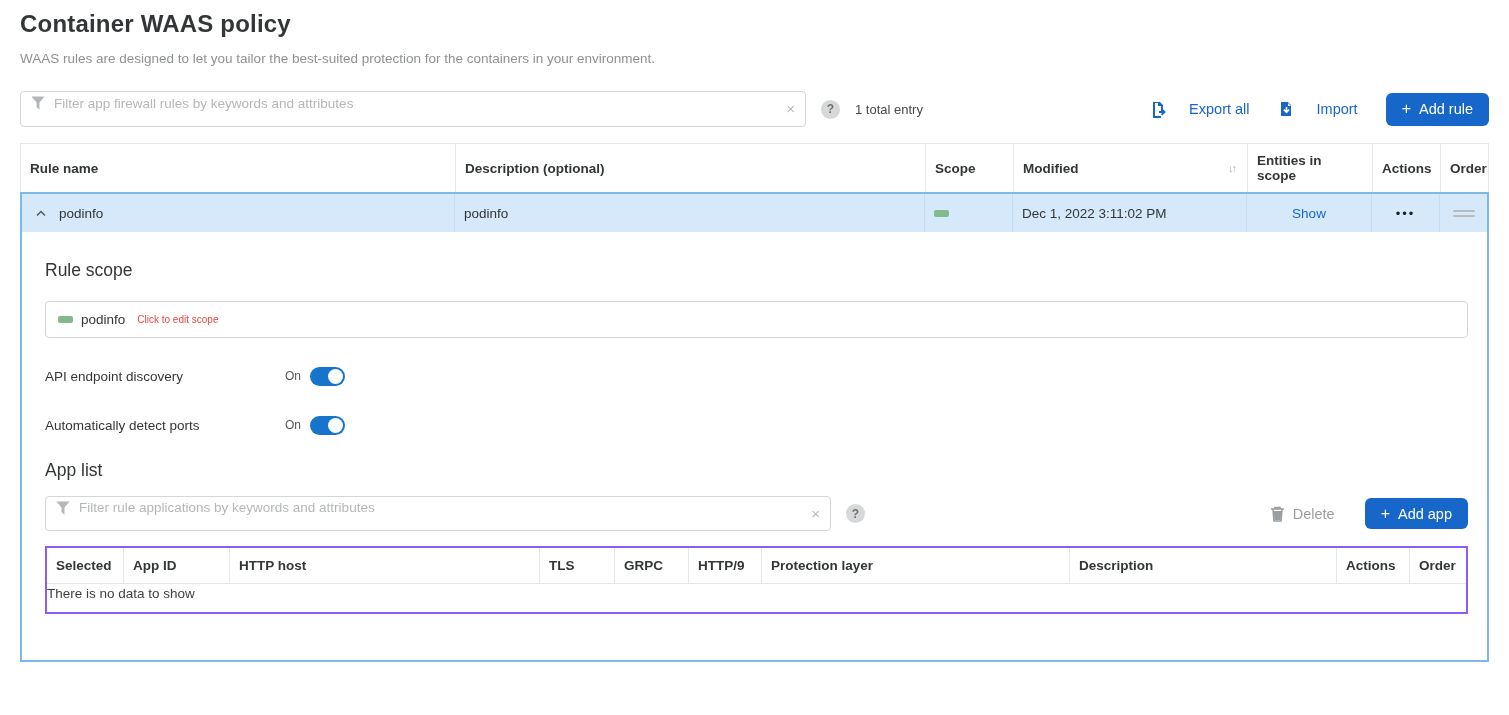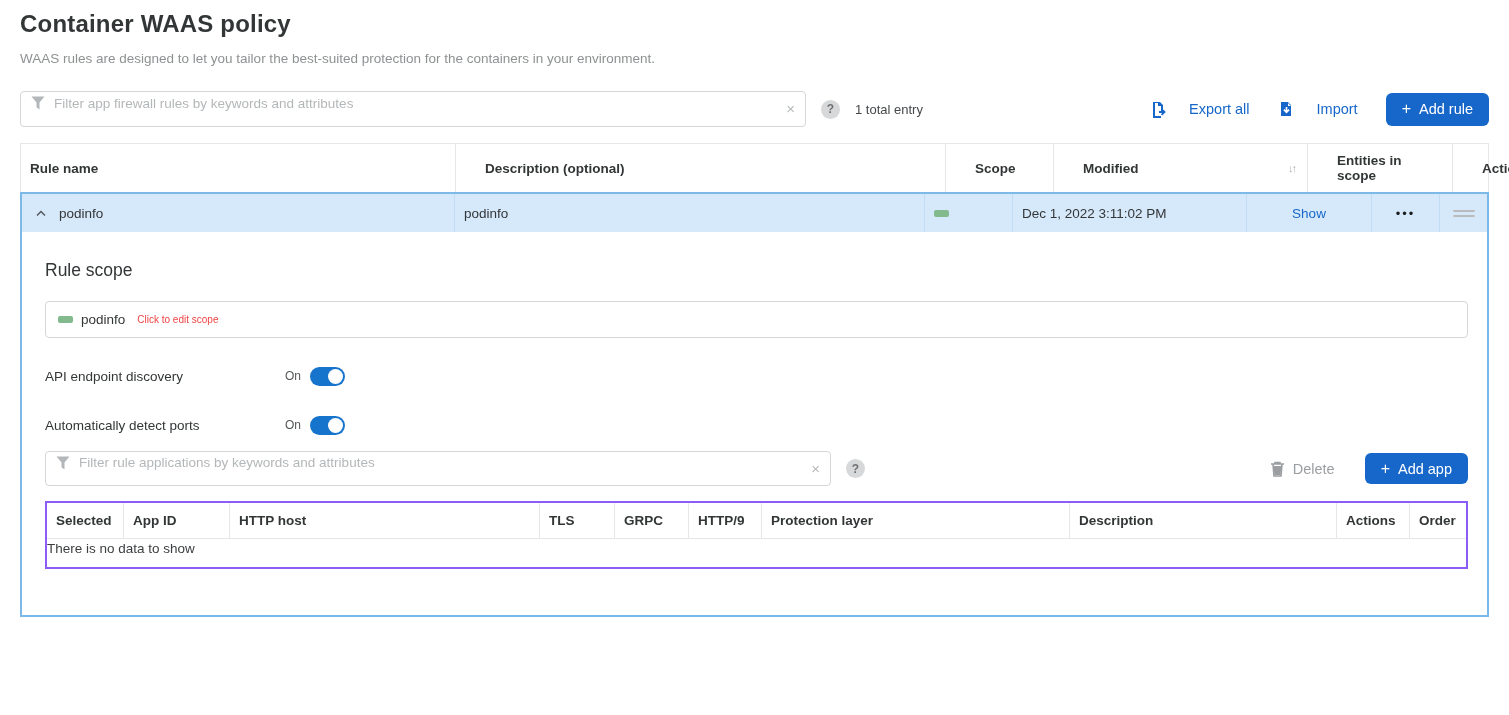--- a/index.html
+++ b/index.html
@@ -49,21 +49,21 @@
   .primary-btn {
     margin-left:28px; background:#1667c9; color:#fff; border:none; border-radius:6px;
     height:33px; padding:0 16px; font-size:14.5px; font-family:"Liberation Sans", sans-serif;
     display:flex; align-items:center; gap:8px; cursor:pointer;
   }
 
   
   .rules-table { margin:16px 20px 0 20px; }
   .thead {
     display:grid; grid-template-columns:435px 470px 88px 234px 125px 68px 49px;
-    border:1px solid #e6e7e8; border-bottom:none; background:#fff;gap:20px;
+    border:1px solid #e6e7e8; border-bottom:none; background:#fff;
   }
   .thead .th {
     font-size:13.5px; font-weight:700; color:#333637; padding:9px 8px 9px 9px;
     border-right:1px solid #e6e7e8; display:flex; align-items:center;
   }
   .thead .th:last-child { border-right:none; }
   .sort-ico { margin-left:auto; font-size:11px; color:#b0b3b5; letter-spacing:-2px; padding-right:4px; }
 
   .expanded-card { border:2px solid #7cb9e8; background:#fff; }
   .rule-row {
@@ -244,20 +244,21 @@
         </div>
 
         <div class="toggle-row">
           <span class="lab">Automatically detect ports</span>
           <span class="state-lab">On</span>
           <span class="switch">
               <span class="knob"></span>
             </span>
         </div>
 
+        <div class="sec-title applist-title">App list</div>
 
         <div class="app-toolbar">
           <div class="filter-box app-filter">
             <svg class="funnel" width="14" height="14" viewBox="0 0 14 14">
                 <path d="M0.5 0.5 h13 l-5 6 v7 l-3 -2.2 v-4.8 z" fill="#b4b7b9"></path>
               </svg>
             <input type="text" value="" placeholder="Filter rule applications by keywords and attributes" style="">
             <span class="clear-x">×</span>
           </div>
           <div class="help-circle">?</div>

